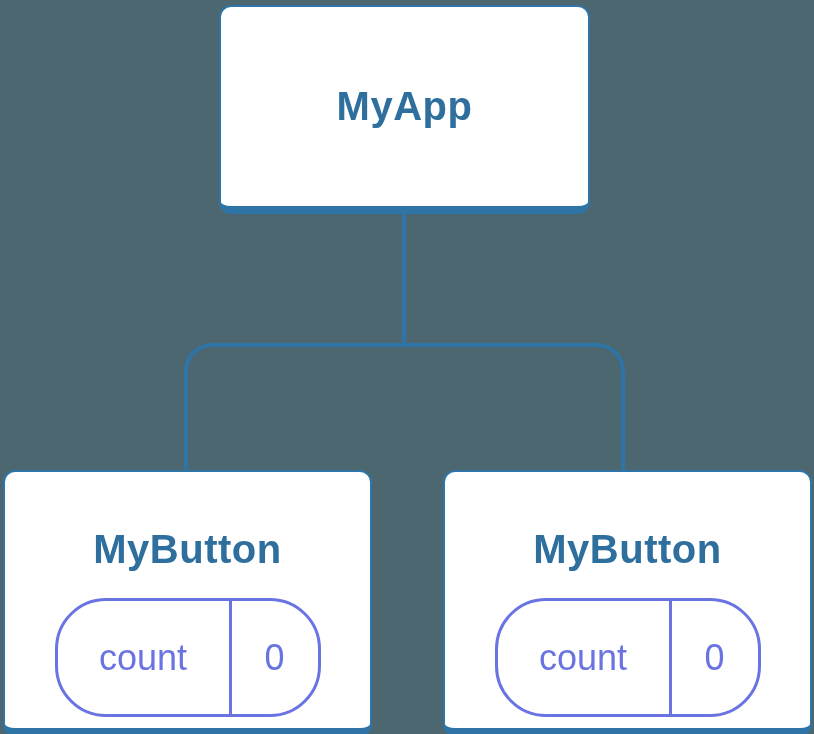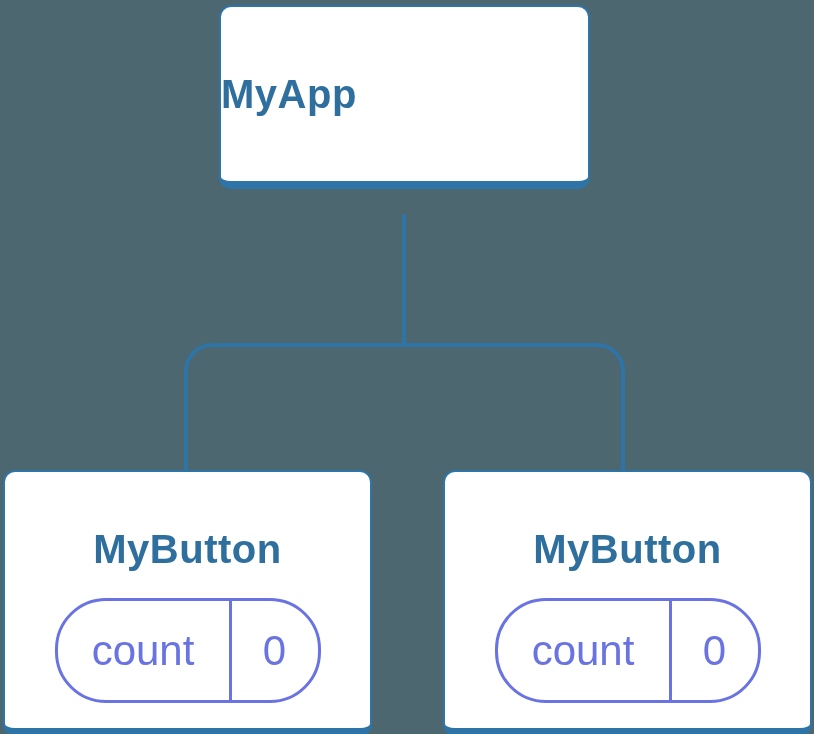--- a/index.html
+++ b/index.html
@@ -21,23 +21,24 @@
     box-sizing: border-box;
     background: var(--card-bg, #ffffff);
     border: 2px solid var(--connector, #2f74a6);
     border-bottom: 8px solid var(--connector, #2f74a6);
     border-radius: 12px;
   }
   .node-root {
     left: 219px;
     top: 5px;
     width: 371px;
-    height: 184px;
+    height: 209px;
     display: flex;
     align-items: center;
+    justify-content: center;
   }
   .node-child {
     top: 470px;
     width: 369px;
     height: 266px;
     display: flex;
     flex-direction: column;
     align-items: center;
   }
   .node-child-left  { left: 3px; }
@@ -74,28 +75,28 @@
     border-bottom: none;
     border-top-left-radius: 28px;
     border-top-right-radius: 28px;
   }
 
   
   .state-pill {
     box-sizing: border-box;
     margin-top: 26px;
     width: 266px;
-    height: 105px;
+    height: 119px;
     background: var(--card-bg, #ffffff);
     border: 3px solid var(--state-accent, #6973e2);
     border-radius: 51px;
     display: flex;
     overflow: hidden;
     color: var(--state-accent, #6973e2);
-    font-size: 42px;
+    font-size: 36px;
     font-weight: 400;
   }
   .state-name-cell {
     flex: 1;
     display: flex;
     align-items: center;
     justify-content: center;
     border-right: 3px solid var(--state-accent, #6973e2);
   }
   .state-value-cell {

